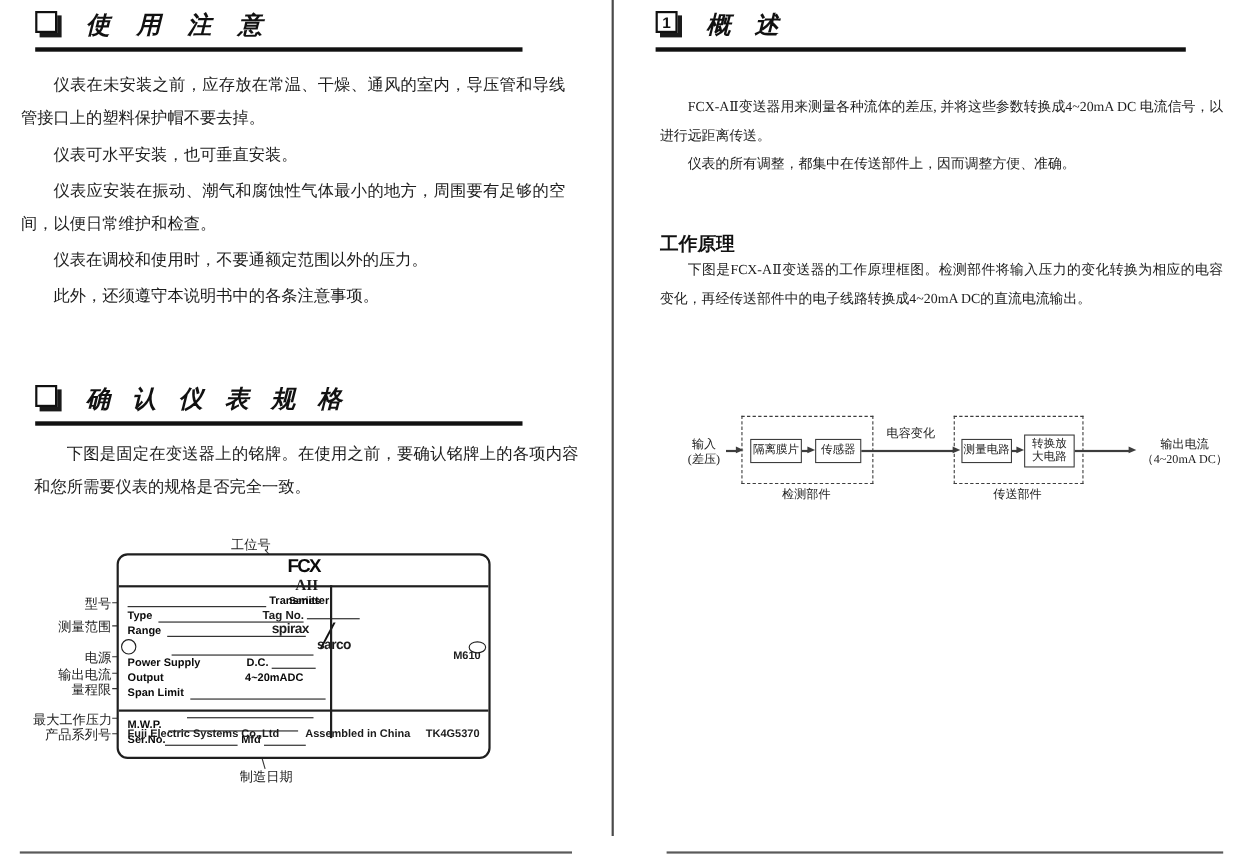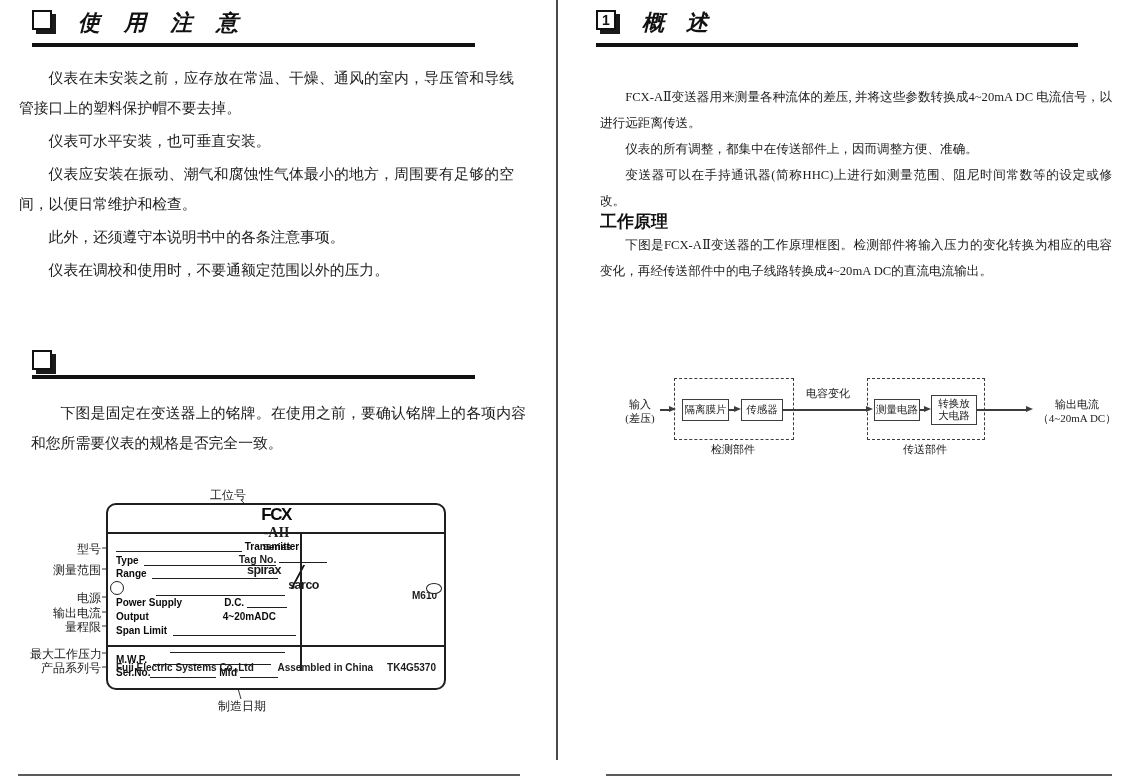--- a/index.html
+++ b/index.html
@@ -92,27 +92,28 @@
       <div class="sec-icon"></div>
       <div class="sec-title" style="letter-spacing:9px;">使 用 注 意</div>
     </div>
     <div class="rule" style="margin-top:5px;"></div>
   </div>
 
   <div class="abs para" style="left:19px;top:63px;width:495px;">
     <p>仪表在未安装之前，应存放在常温、干燥、通风的室内，导压管和导线管接口上的塑料保护帽不要去掉。</p>
     <p>仪表可水平安装，也可垂直安装。</p>
     <p>仪表应安装在振动、潮气和腐蚀性气体最小的地方，周围要有足够的空间，以便日常维护和检查。</p>
+    <p>仪表在调校和使用时，不要通额定范围以外的压力。</p>
     <p>此外，还须遵守本说明书中的各条注意事项。</p>
-    <p>仪表在调校和使用时，不要通额定范围以外的压力。</p>
   </div>
 
   <div class="abs" style="left:32px;top:348px;width:443px;">
     <div class="sec-head">
       <div class="sec-icon"></div>
+      <div class="sec-title" style="letter-spacing:7px;">确 认 仪 表 规 格</div>
     </div>
     <div class="rule" style="margin-top:5px;"></div>
   </div>
 
   <div class="abs para" style="left:19px;top:398px;width:495px;margin-left:12px;">
     <p>下图是固定在变送器上的铭牌。在使用之前，要确认铭牌上的各项内容和您所需要仪表的规格是否完全一致。</p>
   </div>
 
   <div class="abs np-fig" style="left:20px;top:487px;width:470px;height:235px;">
 
@@ -207,21 +208,20 @@
     <div class="sec-head">
       <div class="sec-icon">1</div>
       <div class="sec-title">概　述</div>
     </div>
     <div class="rule" style="margin-top:5px;"></div>
   </div>
 
   <div class="abs para" style="left:600px;top:84px;width:512px;">
     <p>FCX-AⅡ变送器用来测量各种流体的差压, 并将这些参数转换成4~20mA DC 电流信号，以进行远距离传送。</p>
     <p>仪表的所有调整，都集中在传送部件上，因而调整方便、准确。</p>
-    <p>变送器可以在手持通讯器(简称HHC)上进行如测量范围、阻尼时间常数等的设定或修改。</p>
   </div>
 
   <div class="abs subhead" style="left:600px;top:210px;">工作原理</div>
 
   <div class="abs para" style="left:600px;top:232px;width:512px;">
     <p>下图是FCX-AⅡ变送器的工作原理框图。检测部件将输入压力的变化转换为相应的电容变化，再经传送部件中的电子线路转换成4~20mA DC的直流电流输出。</p>
   </div>
 
   <div class="abs diag" style="left:600px;top:370px;width:524px;height:95px;">
 

